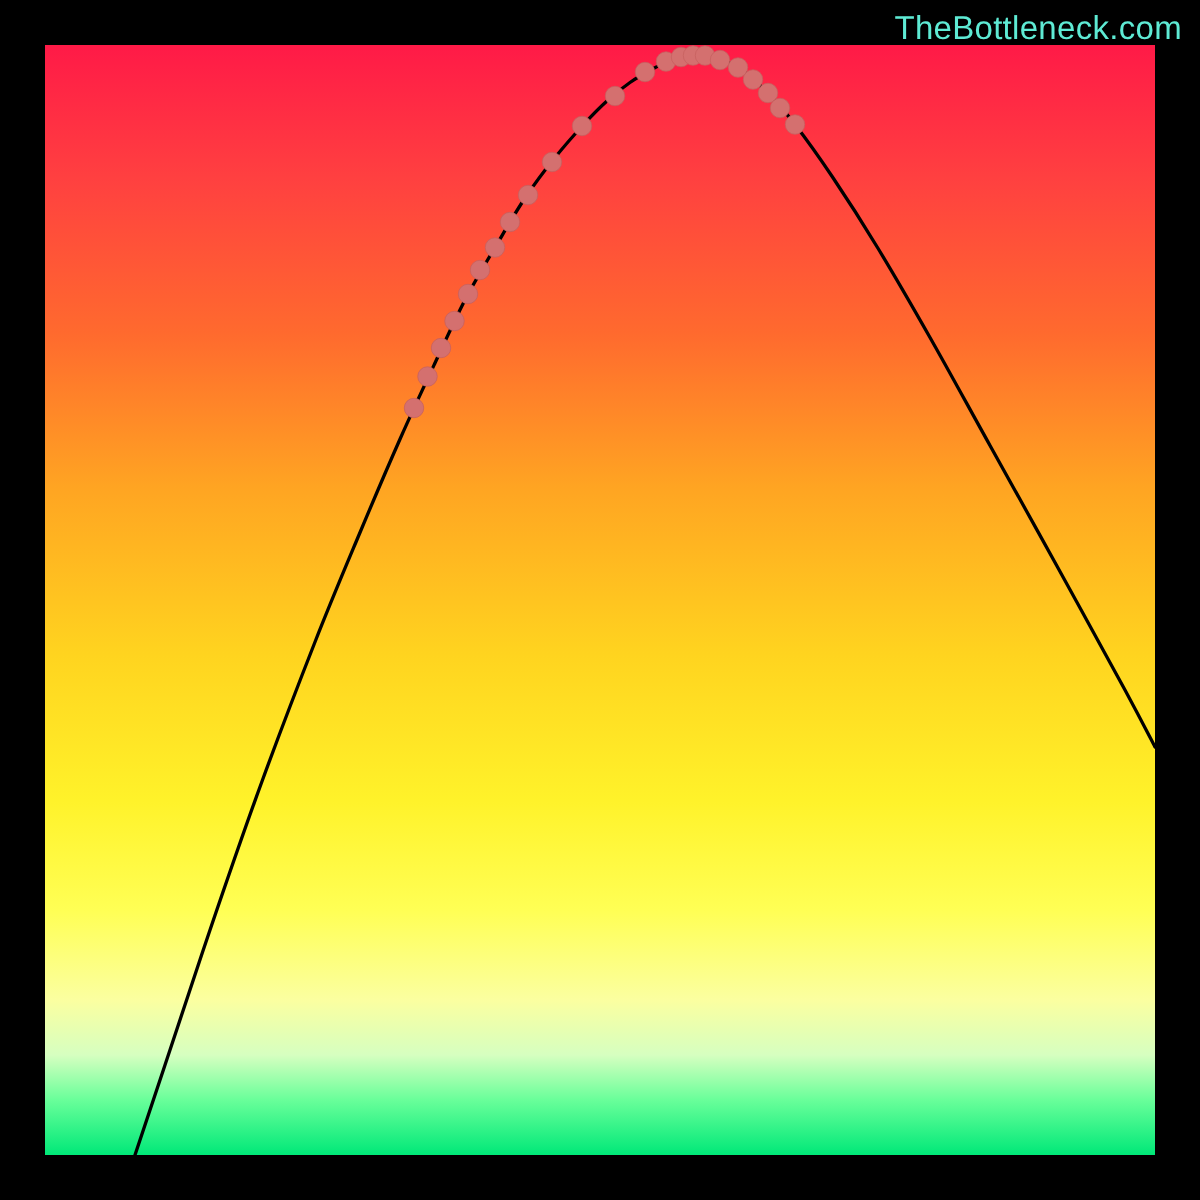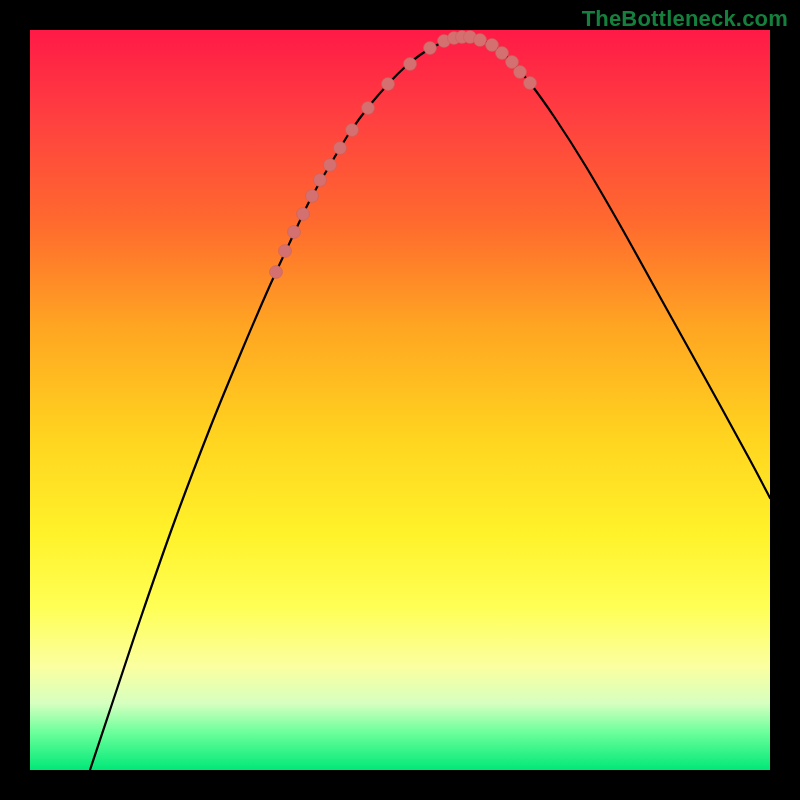--- a/index.html
+++ b/index.html
@@ -33,24 +33,24 @@
       #ffff55 78%,
       #fbffa0 86%,
       #d6ffc0 91%,
       #6aff9a 95%,
       #00e878 100%);
   }
   .watermark {
     position: absolute;
     top: 6px;
     right: 12px;
-    color: #15803d;
+    color: #5eead4;
     font-size: 22px;
     letter-spacing: 0.2px;
-    font-weight: 700;
+    font-weight: 400;
   }
   svg.curve {
     position: absolute;
     left: 0;
     top: 0;
     width: 740px;
     height: 740px;
     overflow: visible;
   }
   .curve path.line {

